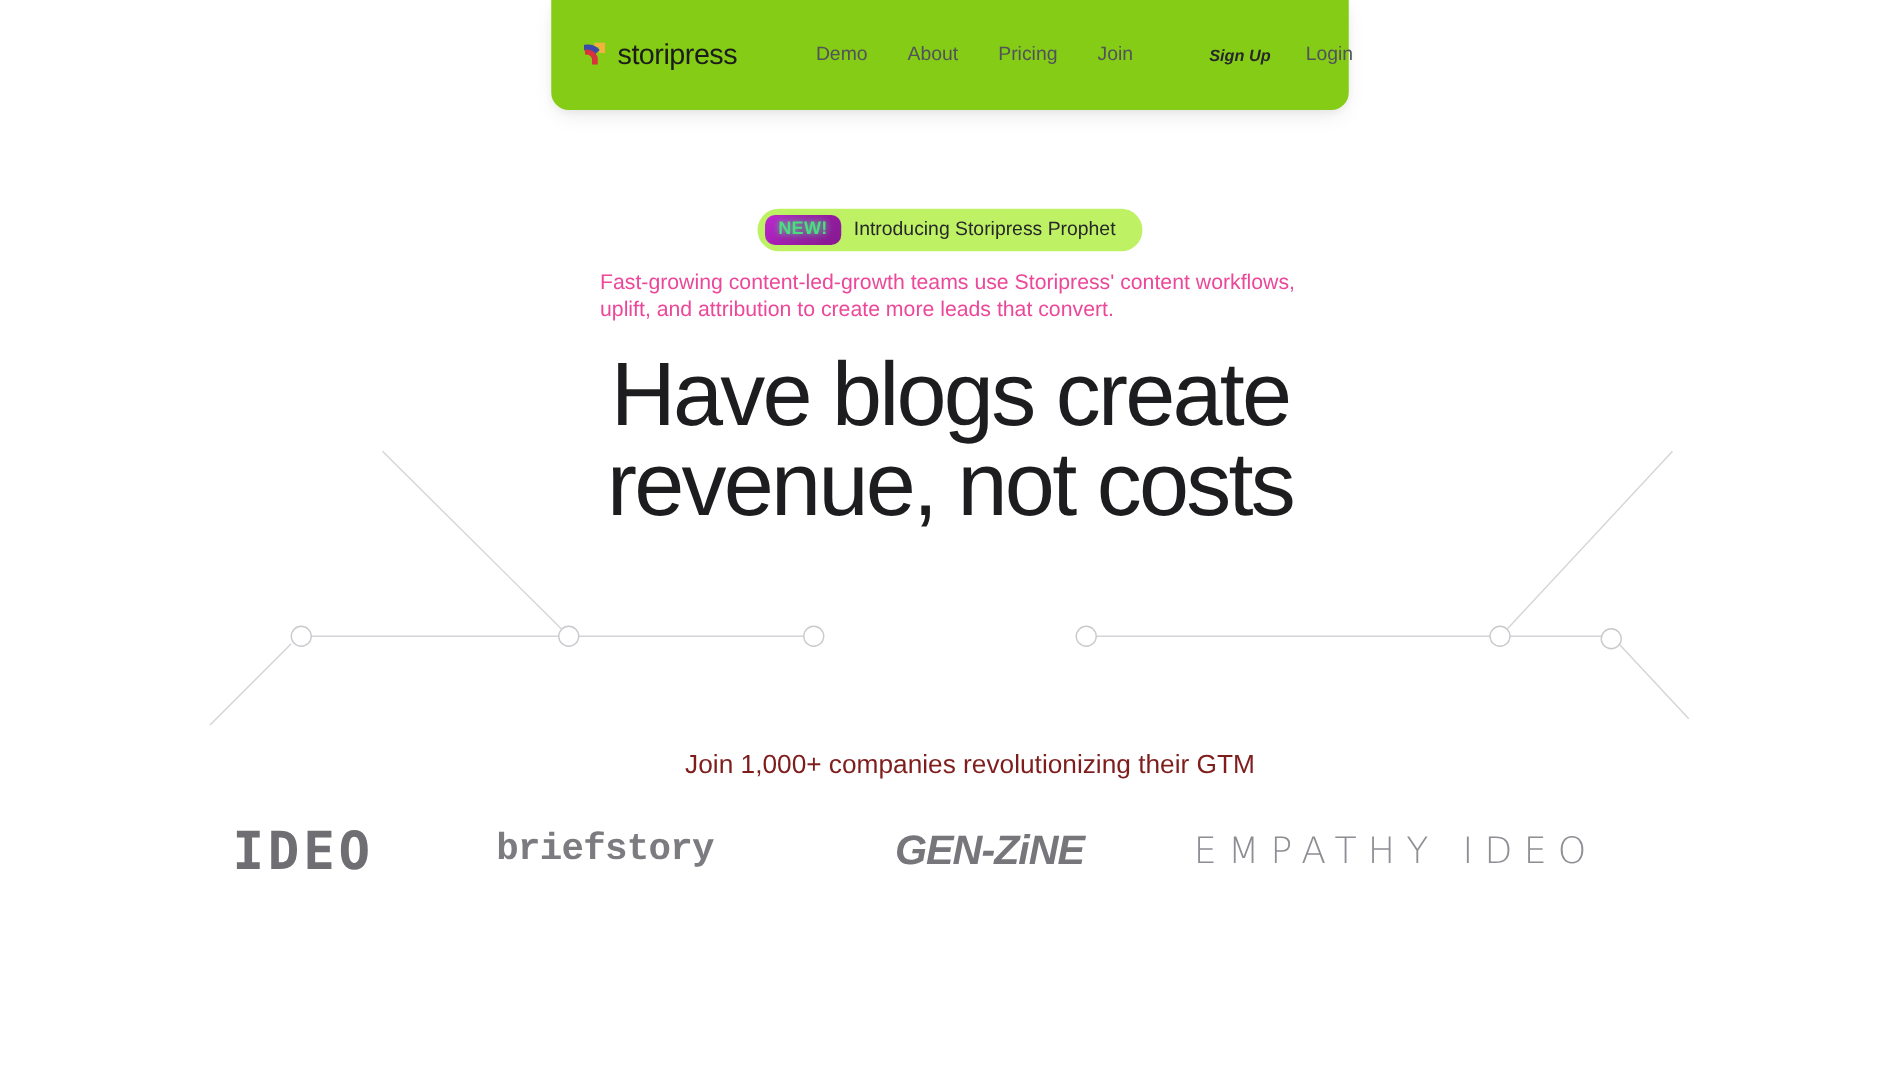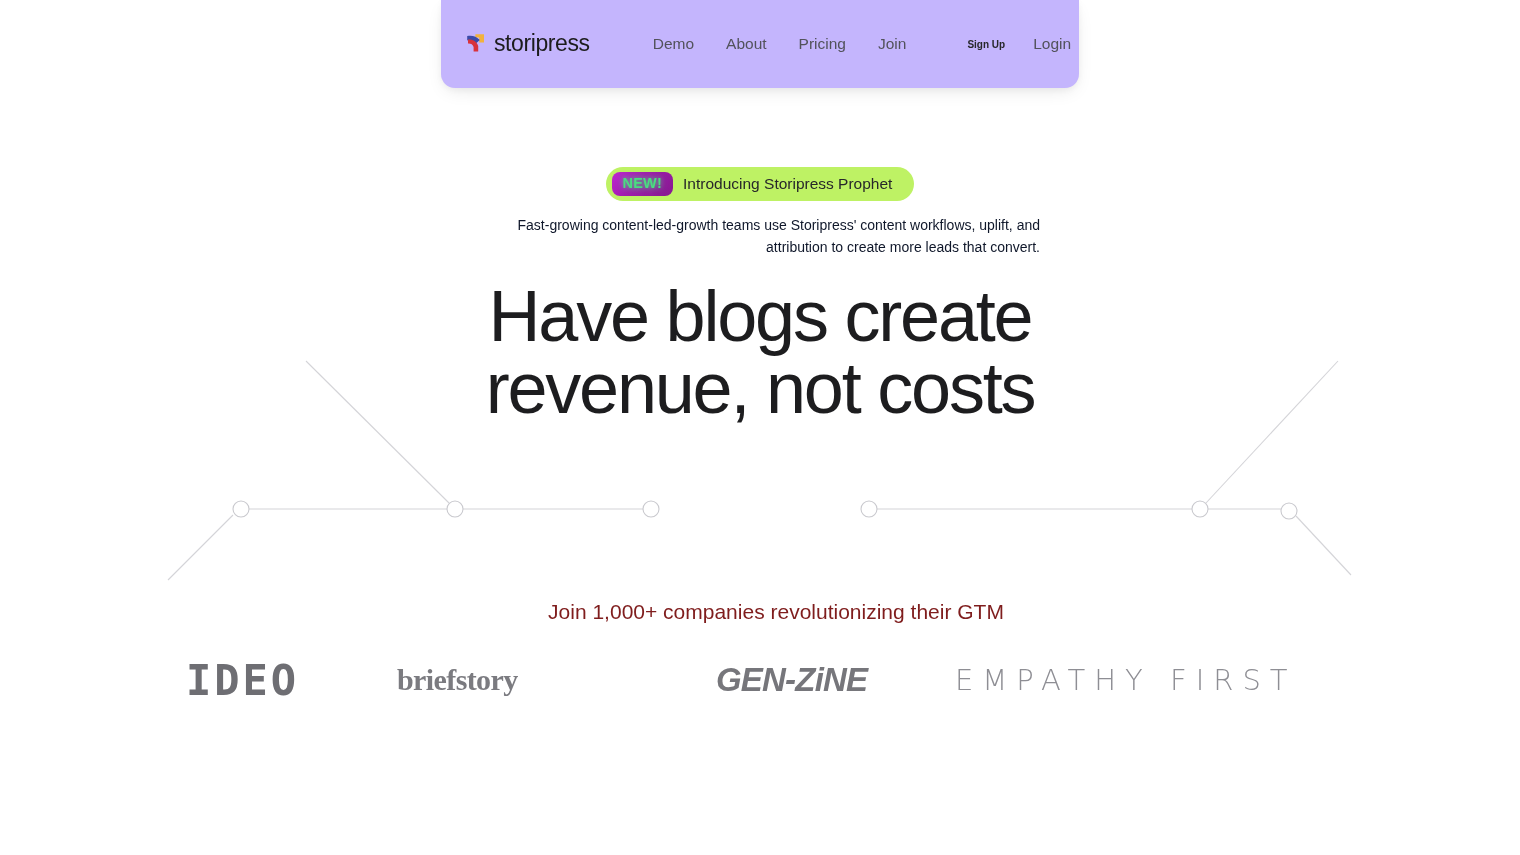--- a/index.html
+++ b/index.html
@@ -26,21 +26,21 @@
     height: 120px;
     pointer-events: none;
   }
 
   .navbar {
     position: absolute;
     left: 441px;
     top: 0;
     width: 638px;
     height: 88px;
-    background: #c4b5fd;
+    background: #84cc16;
     border-bottom-left-radius: 14px;
     border-bottom-right-radius: 14px;
     box-shadow: 0 6px 18px -4px rgba(0,0,0,0.10), 0 2px 6px rgba(0,0,0,0.04);
     display: flex;
     align-items: center;
     padding: 0 0 0 22px;
     pointer-events: auto;
   }
 
   .brand {
@@ -76,23 +76,24 @@
   }
 
   .nav-right {
     display: flex;
     align-items: center;
     margin-left: 31px;
     gap: 0;
   }
 
   .nav-signup {
-    font-size: 10px;
+    font-size: 13px;
     color: #27272a;
     font-weight: bold;
+    font-style: italic;
     padding: 6px 14px;
     cursor: pointer;
     white-space: nowrap;
   }
 
   .nav-login {
     font-size: 15.5px;
     color: #52525b;
     padding: 6px 14px;
     cursor: pointer;
@@ -145,24 +146,24 @@
     color: #27272a;
     white-space: nowrap;
   }
 
   .subhead {
     position: absolute;
     top: 215px;
     left: 50%;
     transform: translateX(-50%);
     width: 560px;
-    text-align: right;
-    font-size: 14px;
+    text-align: left;
+    font-size: 17px;
     line-height: 21.5px;
-    color: #0f172a;
+    color: #ec4899;
   }
 
   .headline {
     position: absolute;
     top: 280px;
     left: 50%;
     transform: translateX(-50%);
     width: 960px;
     text-align: center;
     font-size: 72px;
@@ -265,21 +266,21 @@
     left: 186px;
     font-family: "DejaVu Sans Mono", monospace;
     font-size: 42px;
     font-weight: bold;
     letter-spacing: 3px;
     color: #6e6e73;
   }
 
   .logo-briefstory {
     left: 397px;
-    font-family: Liberation Serif, serif;
+    font-family: Liberation Mono, monospace;
     font-size: 30px;
     font-weight: bold;
     letter-spacing: -0.6px;
     color: #7b7b80;
   }
 
   .logo-genzine {
     left: 716px;
     font-family: "Liberation Sans", sans-serif;
     font-size: 33px;
@@ -371,17 +372,17 @@
   </h1>
 
 
   <p class="proof-text">Join 1,000+ companies revolutionizing their GTM</p>
 
   <div class="logo-strip">
     <div class="logo-track">
       <div class="logo-item logo-ideo">IDEO</div>
       <div class="logo-item logo-briefstory">briefstory</div>
       <div class="logo-item logo-genzine">GEN-ZiNE</div>
-      <div class="logo-item logo-empathy">EMPATHY FIRST</div>
+      <div class="logo-item logo-empathy">EMPATHY IDEO</div>
     </div>
   </div>
 
 </main>
 
 </body></html>

